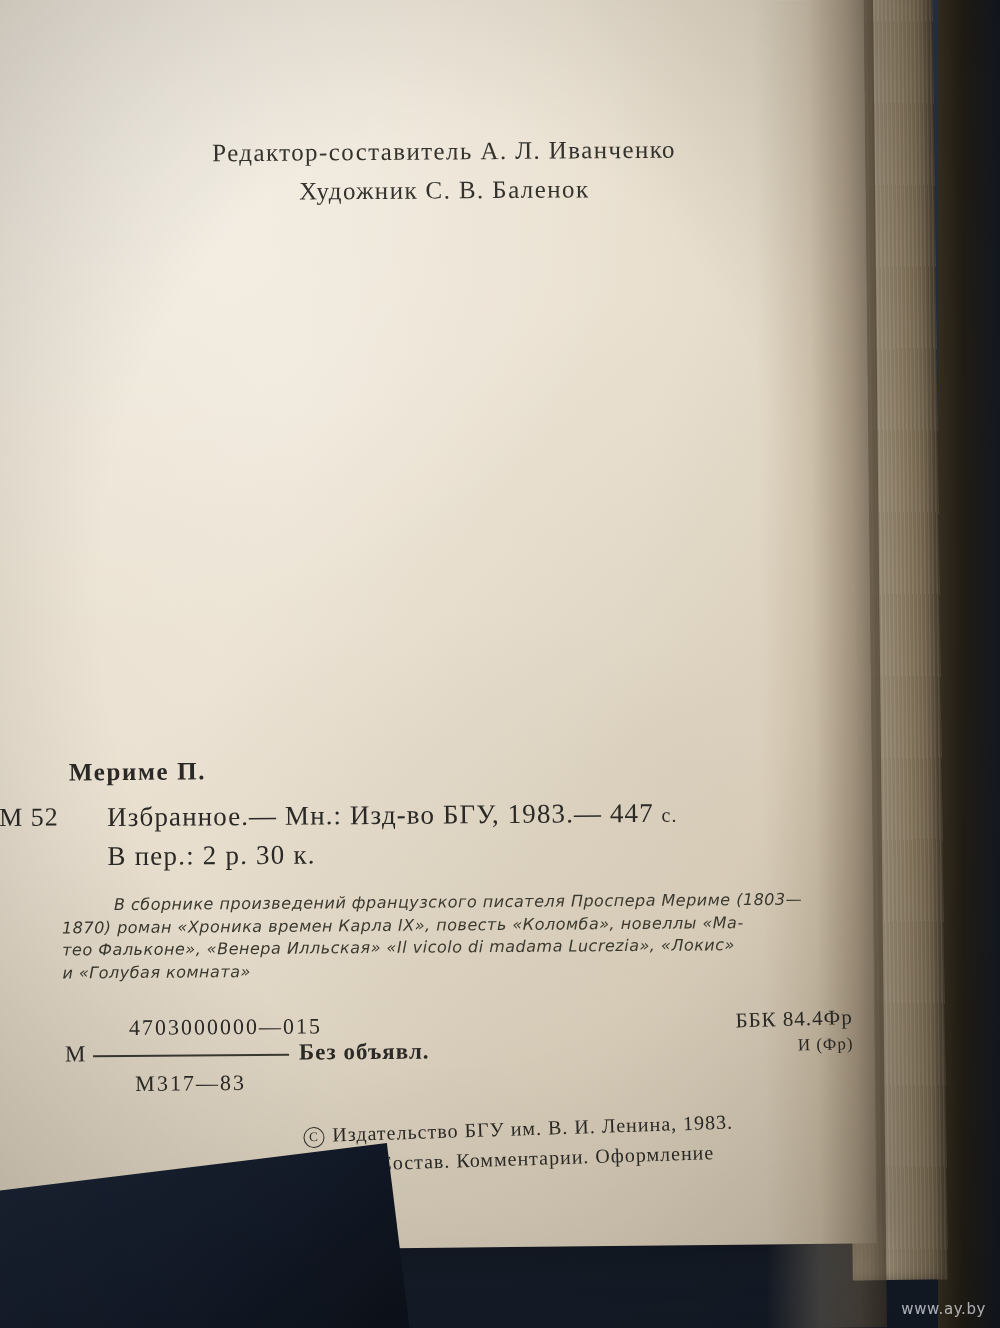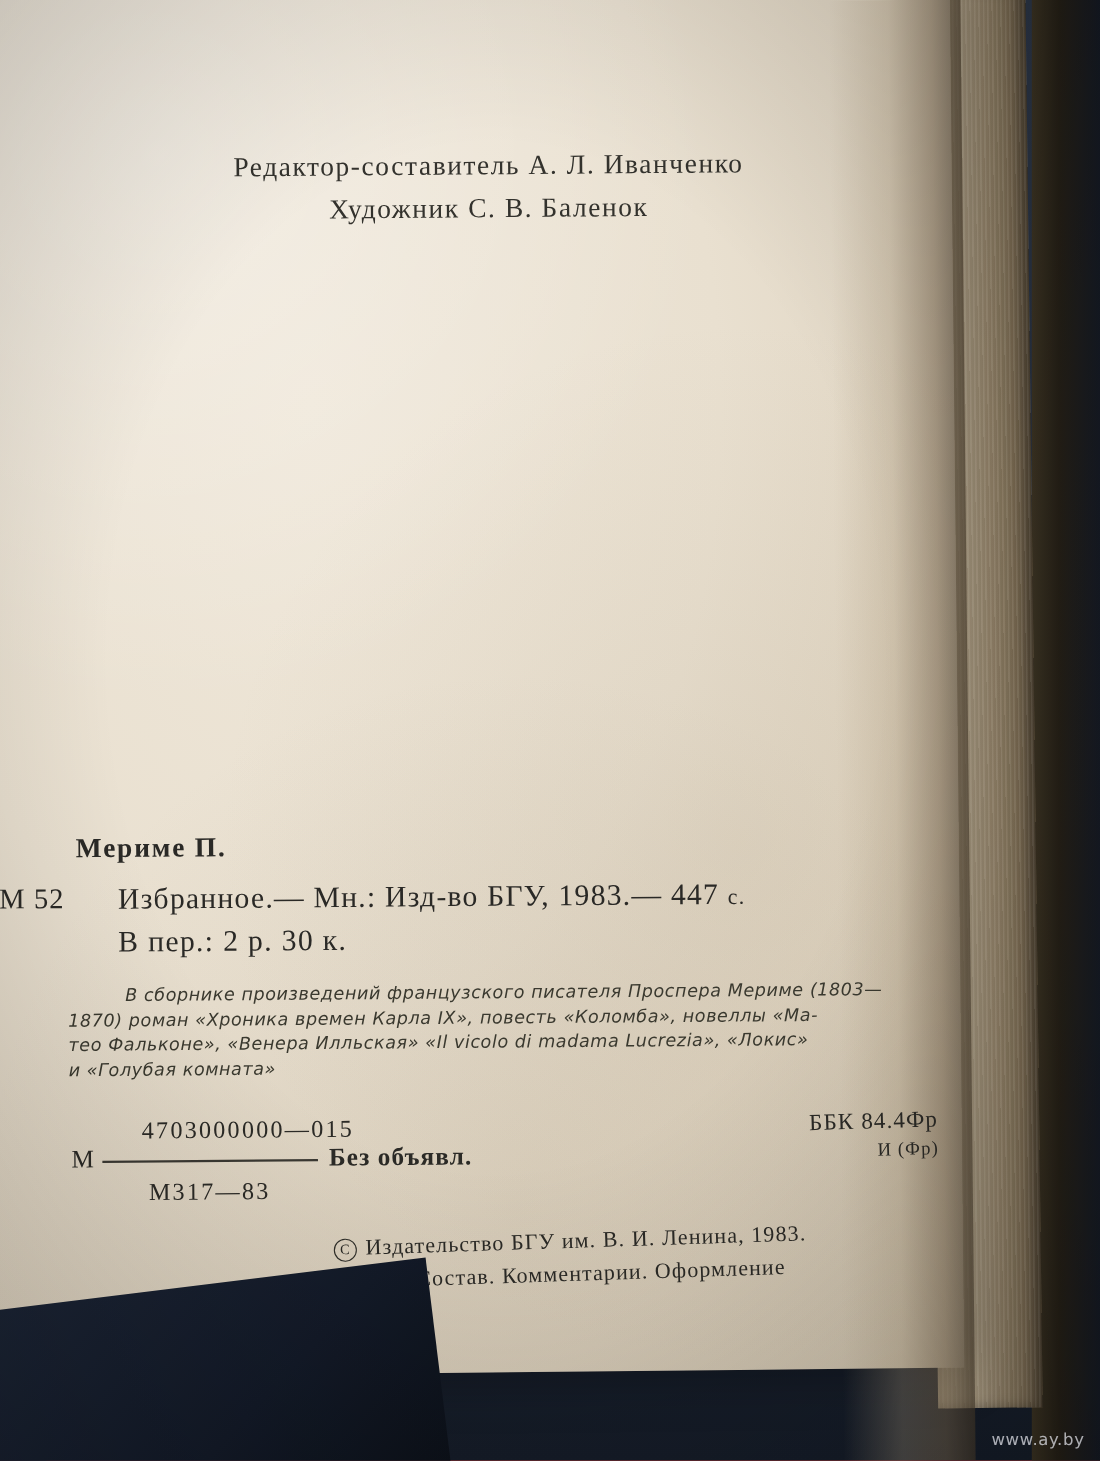--- a/index.html
+++ b/index.html
@@ -13,21 +13,21 @@
     overflow: hidden;
     font-family: "Liberation Serif", serif;
   }
 
   
   #photo {
     position: relative;
     width: 1000px;
     height: 1328px;
     overflow: hidden;
-    background: #ef4444;
+    background: #3b82f6;
   }
 
   
   .backdrop {
     position: absolute;
     inset: 0;
     background:
       linear-gradient(180deg, #2b3546 0%, #222b3a 55%, #151c28 100%);
   }
   .backdrop-left {

